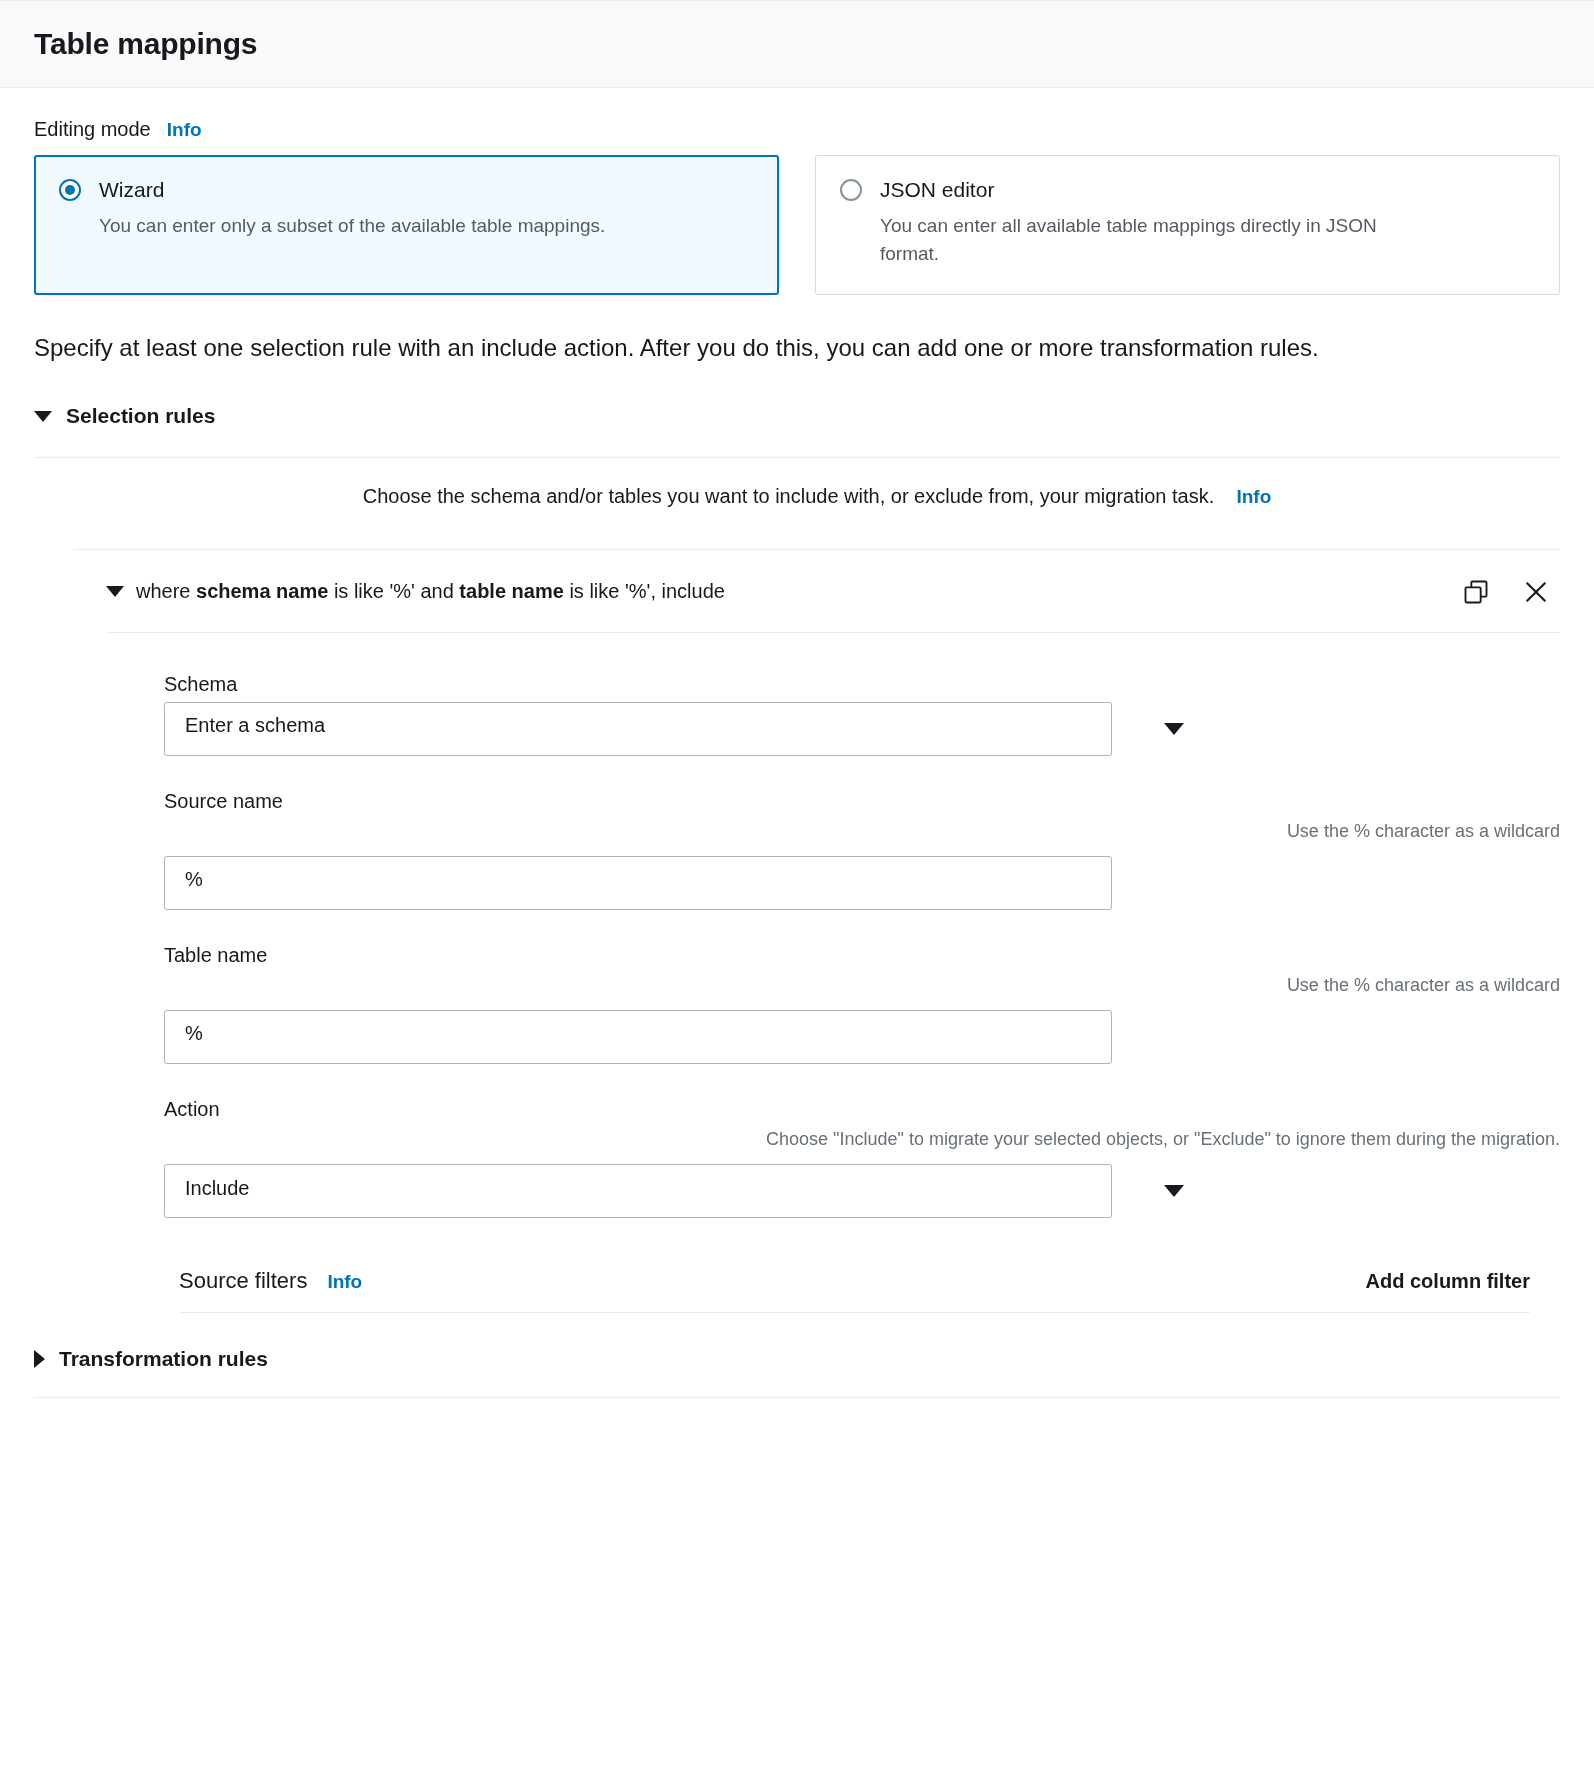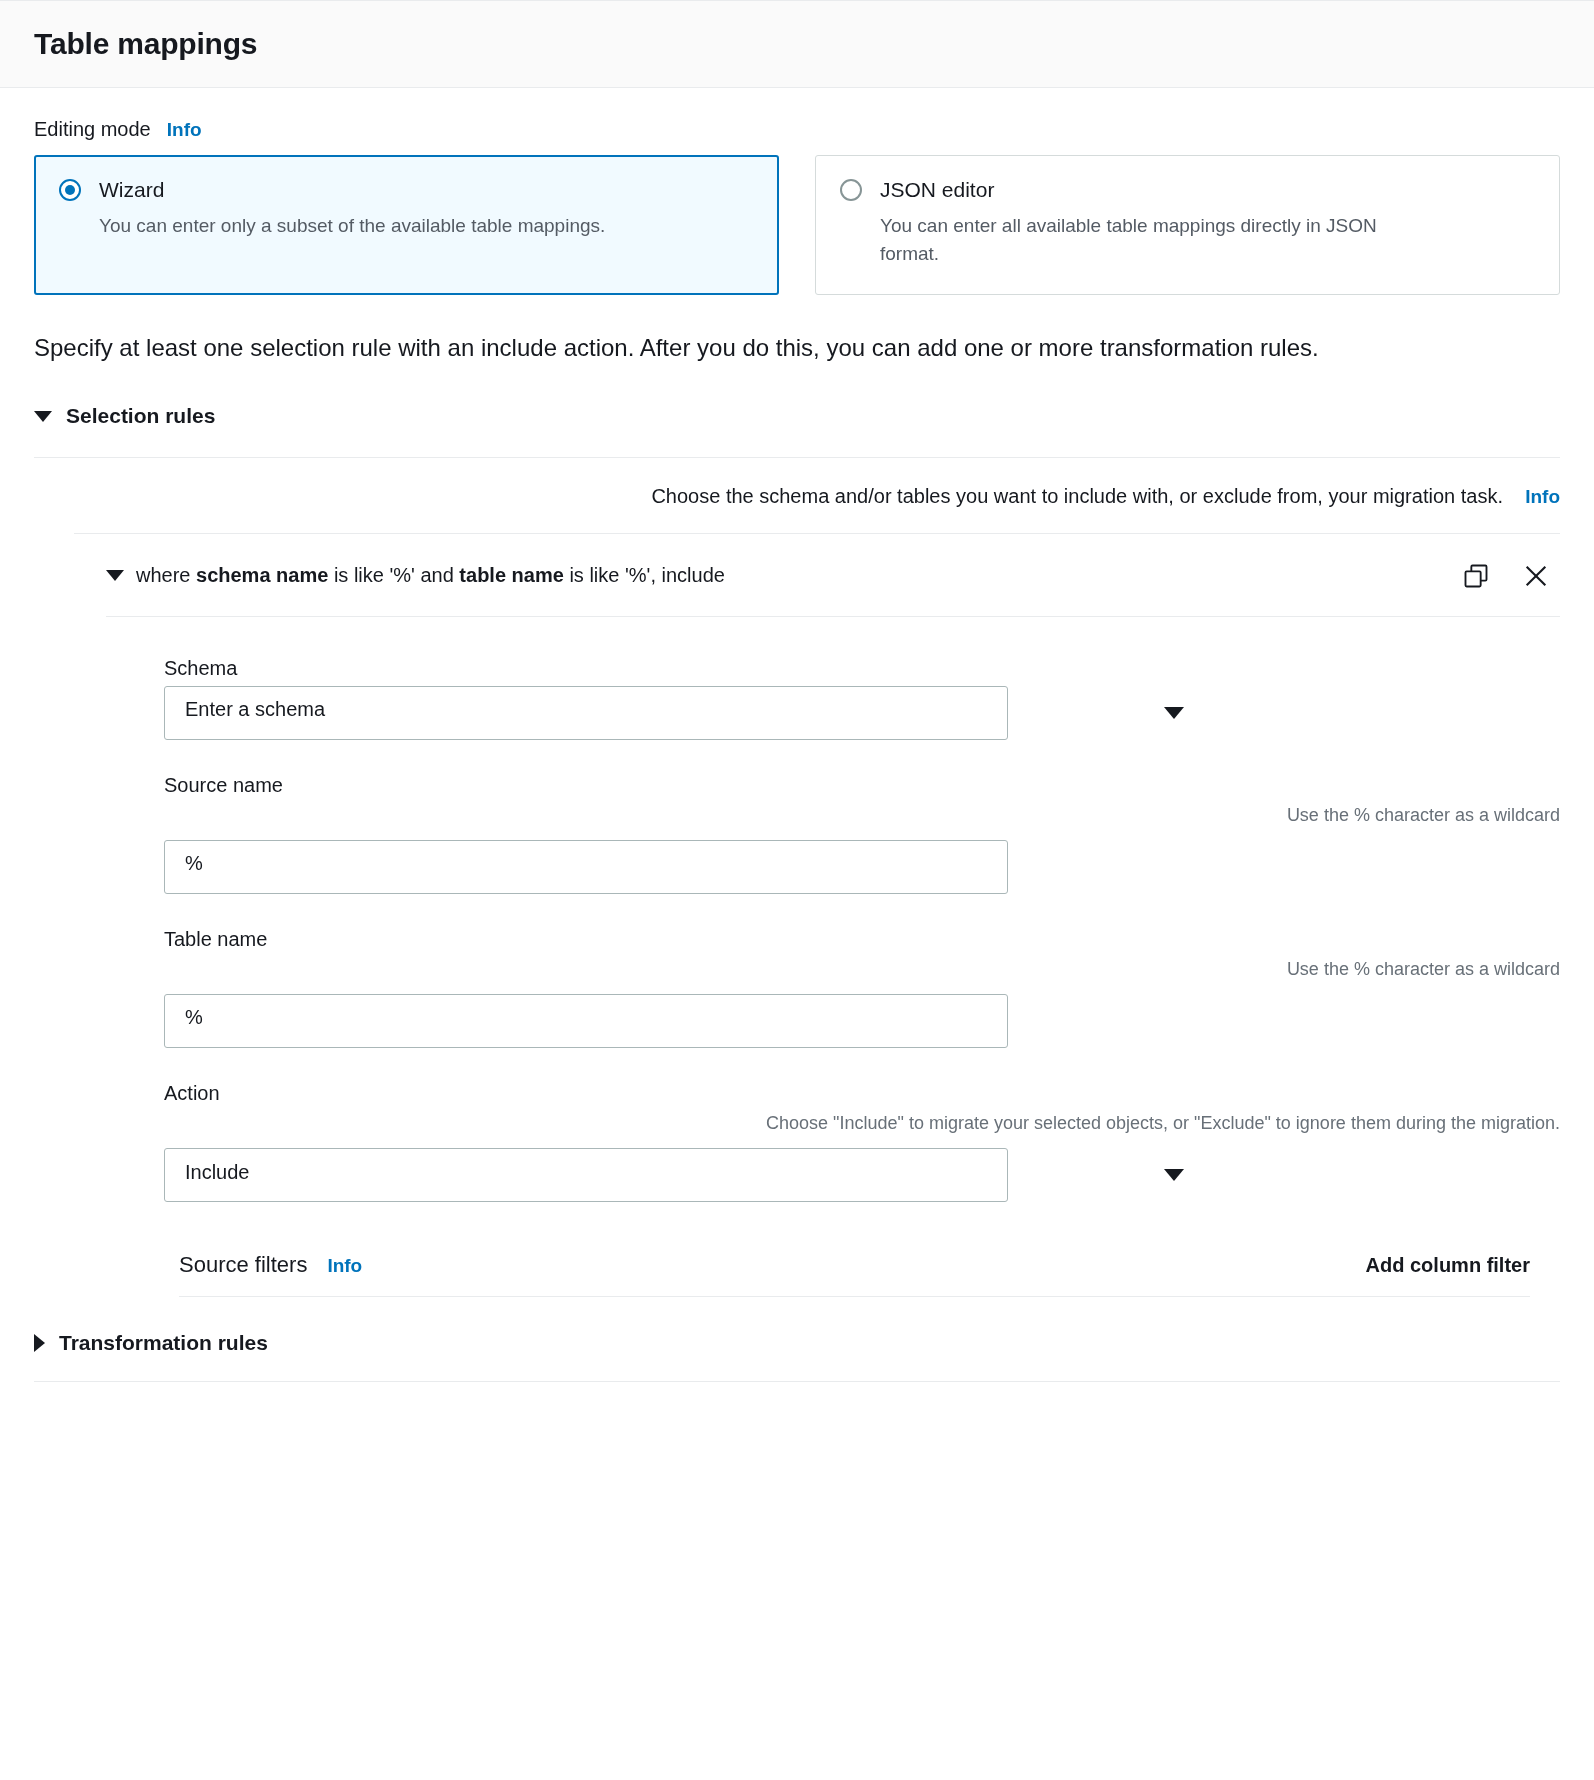--- a/index.html
+++ b/index.html
@@ -146,23 +146,23 @@
     font-size: 21px;
     font-weight: bold;
     color: #16191f;
   }
   .section-body {
     padding-left: 40px;
   }
   .section-desc-row {
     display: flex;
     align-items: flex-start;
-    justify-content: flex-end;
+    justify-content: center;
     gap: 20px;
-    padding: 22px 0 20px 0;
+    padding: 22px 0 36px 0;
     border-bottom: 1px solid #e9ebed;
     position: relative;
   }
   .section-desc {
     font-size: 20px;
     line-height: 1.6;
     color: #16191f;
     max-width: 980px;
   }
   .btn {
@@ -224,21 +224,21 @@
     display: block;
     margin-bottom: 12px;
     line-height: 1.4;
     text-align: right;
   }
   .select-wrap {
     position: relative;
     width: 1040px;
   }
   .select-box, .text-input {
-    width: 844px;
+    width: 948px;
     height: 54px;
     border: 1px solid #aab7b8;
     border-radius: 3px;
     background: #ffffff;
     font-family: "Liberation Sans", sans-serif;
     font-size: 20px;
     color: #16191f;
     padding: 0 44px 6px 20px;
     display: flex;
     align-items: center;

